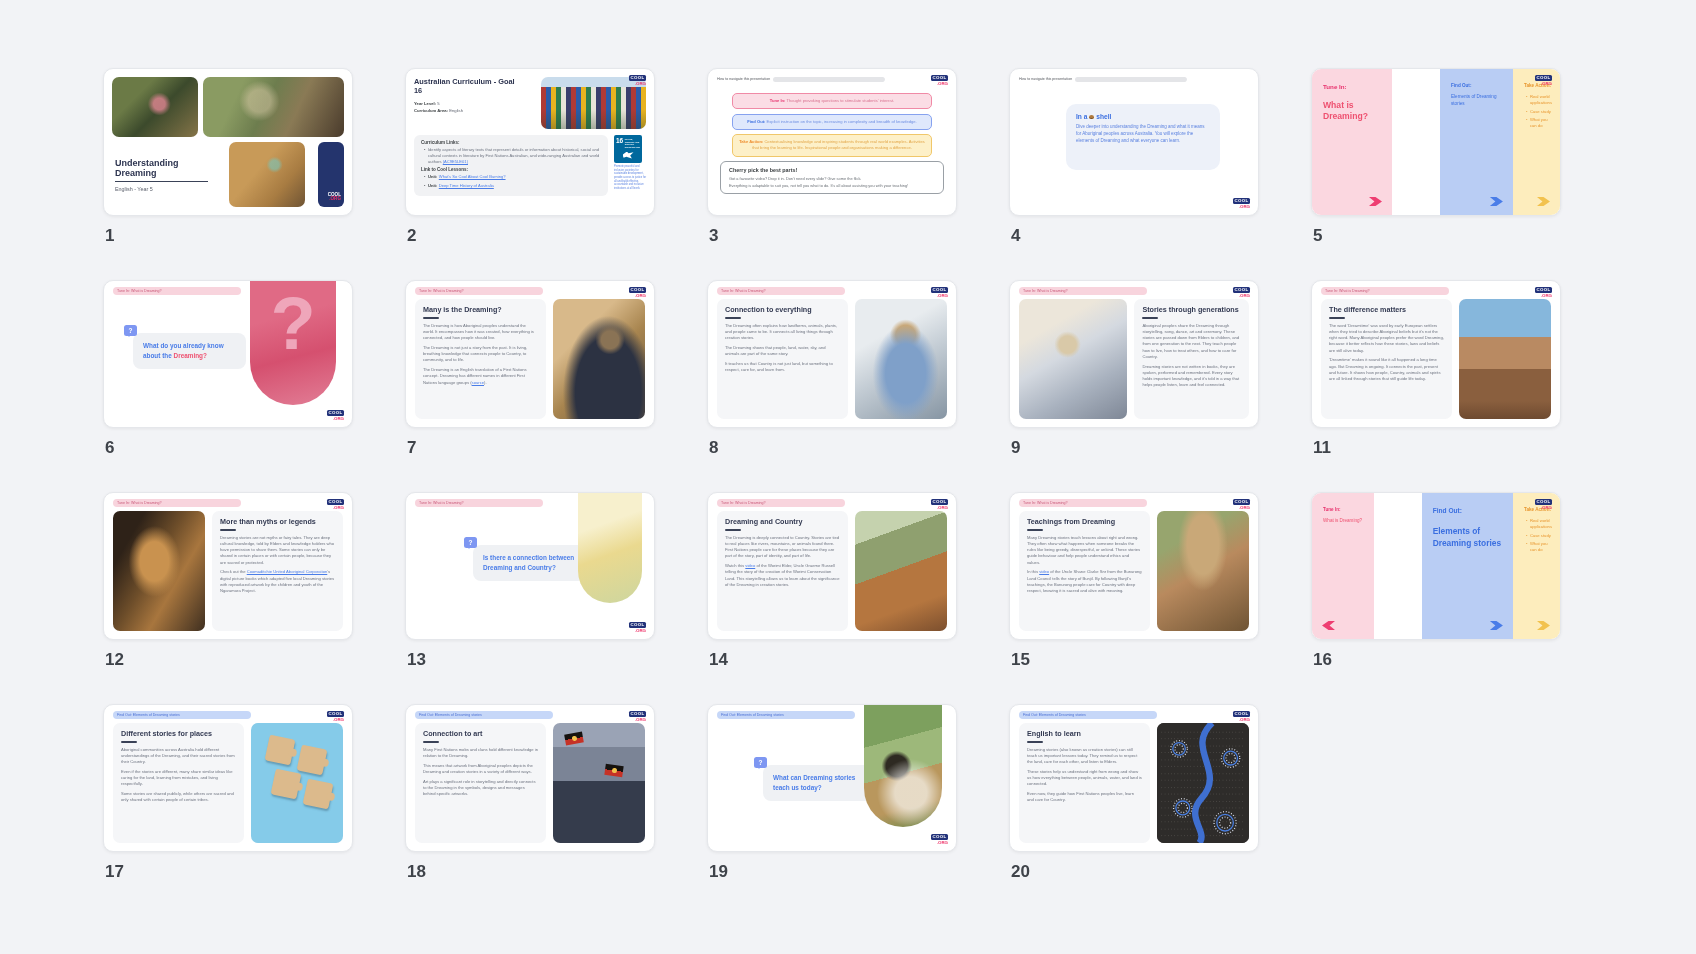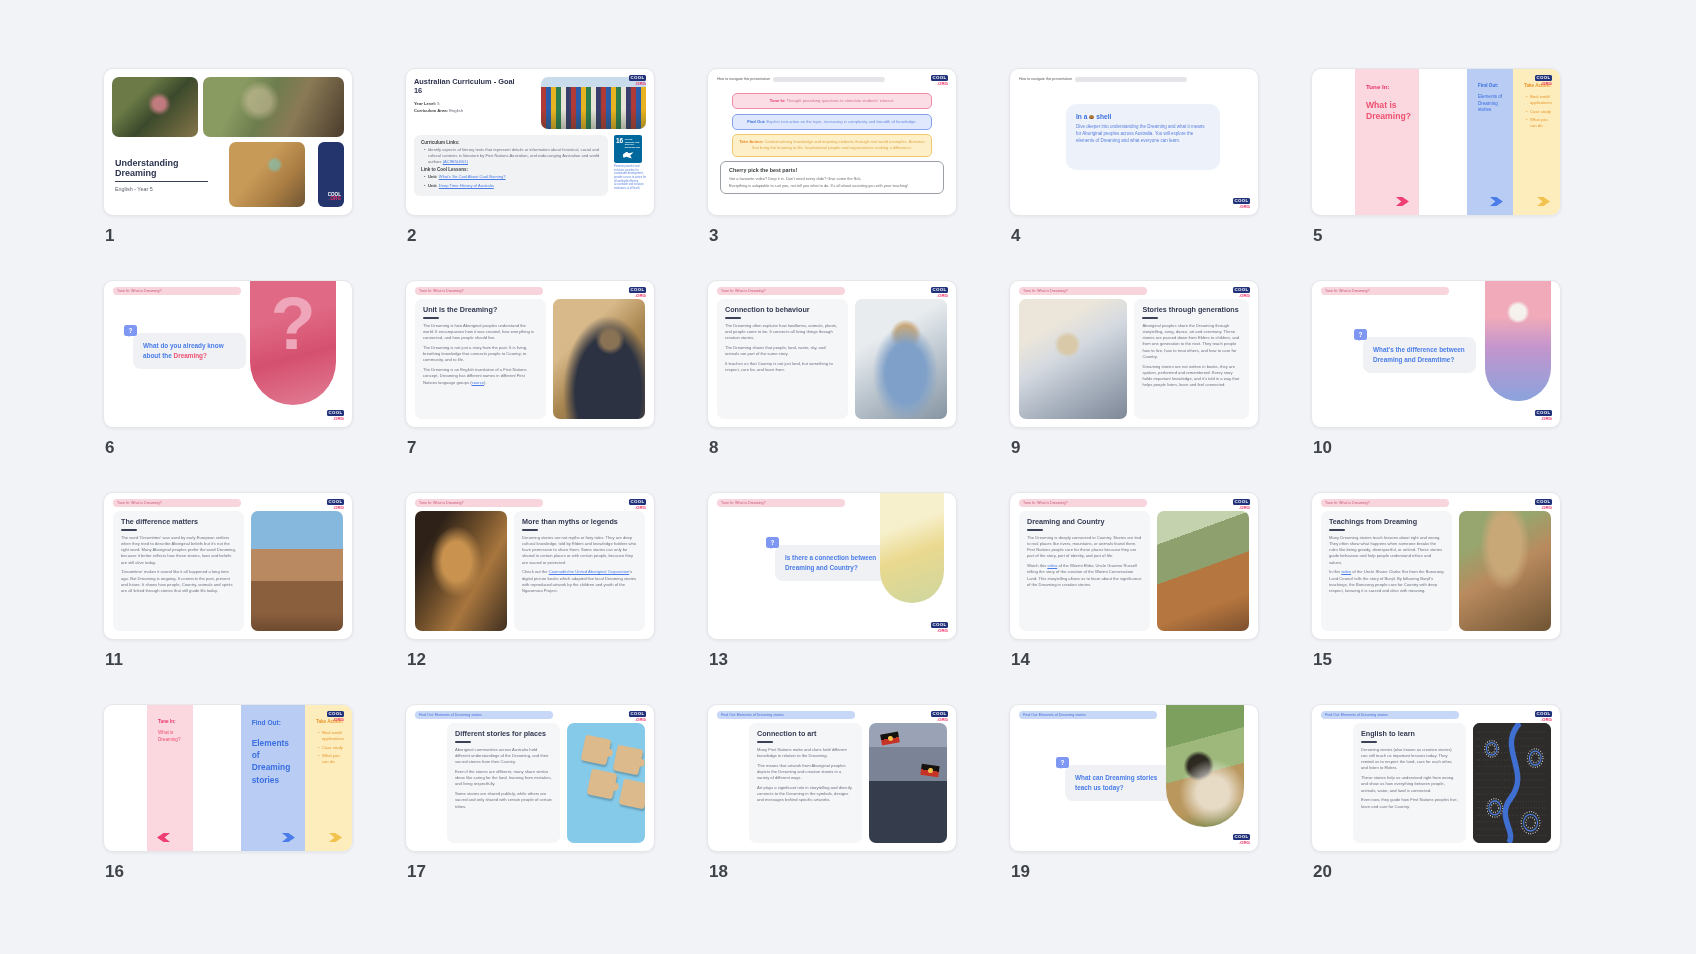--- a/index.html
+++ b/index.html
@@ -108,21 +108,21 @@
 
   .s4-box { position:absolute; left:56px; top:35px; width:154px; height:66px;
             background:#edf1f9; border-radius:10px; padding:9px 10px; }
   .s4-title { font-size:6.6px; font-weight:800; color:#3b6fe0; display:flex; align-items:center; gap:2px; }
   .nut { display:inline-block; width:5px; height:4px; background:#b07a3e; border-radius:50% 50% 45% 45%; border-bottom:1px solid #7a5226; }
   .s4-body { margin-top:4px; font-size:4.5px; color:#5b82e0; line-height:1.55; }
 
   
   .cols { position:absolute; inset:0; display:flex; }
   .col { position:relative; padding:14px 8px 8px 11px; }
-  .col.cpink { background:#fbd7e0;margin-left:43px; }
+  .col.cpink { background:#fbd7e0; }
   .col.cblue { background:#b9cdf4;margin-left:48px; }
   .col.cyellow { background:#fdedbd; flex:1; }
   .lbl-big-pink { font-size:6.2px; font-weight:800; color:#e8336e; margin-bottom:10px; }
   .title-big-pink { font-size:8.6px; font-weight:800; color:#ee5170; line-height:1.3; }
   .lbl-sm-pink { font-size:4.6px; font-weight:800; color:#e8336e; margin-bottom:6px; }
   .txt-sm-pink { font-size:4.6px; color:#ee5170; line-height:1.45; }
   .lbl-big-blue { font-size:6.6px; font-weight:800; color:#3b6fe0; margin-bottom:11px; }
   .title-big-blue { font-size:8.4px; font-weight:800; color:#3b6fe0; line-height:1.45; }
   .lbl-sm-blue { font-size:4.6px; font-weight:800; color:#3b6fe0; margin-bottom:6px; }
   .txt-sm-blue { font-size:4.6px; color:#3b6fe0; line-height:1.45; }
@@ -175,21 +175,21 @@
   .pz1 { left:16px; top:14px; } .pz2 { left:48px; top:24px; } .pz3 { left:22px; top:48px; } .pz4 { left:54px; top:58px; }
   .s18ph { background:linear-gradient(180deg,#9aa3b5 0 20%,#7b8496 20% 48%,#353c4c 48%); }
   .aflag { position:absolute; width:18px; height:11px;
            background:linear-gradient(180deg,#16120f 0 50%,#c63226 50%); }
   .aflag::after { content:""; position:absolute; left:6.5px; top:3px; width:5px; height:5px; border-radius:50%; background:#f2c24e; }
   .af1 { left:12px; top:10px; transform:rotate(-10deg); }
   .af2 { left:52px; top:42px; transform:rotate(8deg); }
   .s20art { background:#2e2c2a; }
   .s20art svg { position:absolute; inset:0; width:100%; height:100%; }
 
-  .s17 .body .card, .s18 .body .card, .s20 .body .card { flex:1.25;margin-left:32px; }
+  .s17 .body .card, .s18 .body .card, .s20 .body .card { flex:1.25; }
   .flex125 { flex:1.25; } .flex1 { flex:1; } .flex11 { flex:1.1; }
 </style>
 </head>
 <body>
 
 <div class="grid">
 
   <div class="cell">
     <div class="slide s1">
       <div class="s1-top">
@@ -350,42 +350,42 @@
         </div>
     </div>
     <div class="num">6</div>
   </div>
 
   <div class="cell">
     <div class="slide">
       <div class="strip pink">Tune In: What is Dreaming?</div>
       <div class="body">
         <div class="card flex125">
-          <div class="ctitle">Unit is the Dreaming?</div>
+          <div class="ctitle">Many is the Dreaming?</div>
           <div class="rule"></div>
           <p class="p">The Dreaming is how Aboriginal peoples understand the world. It encompasses how it was created, how everything is connected, and how people should live.</p>
           <p class="p">The Dreaming is not just a story from the past. It is living, breathing knowledge that connects people to Country, to community, and to life.</p>
           <p class="p"><span>The Dreaming is an English translation of a First Nations concept. Dreaming has different names in different First Nations language groups (</span><span class="link">source</span><span>).</span></p>
         </div>
         <div class="ph s7ph flex1"></div>
       </div>
       <div class="logo tr">
           <span class="lg1">COOL</span>
           <span class="lg2">.ORG</span>
         </div>
     </div>
     <div class="num">7</div>
   </div>
 
   <div class="cell">
     <div class="slide">
       <div class="strip pink">Tune In: What is Dreaming?</div>
       <div class="body">
         <div class="card flex125">
-          <div class="ctitle">Connection to behaviour</div>
+          <div class="ctitle">Connection to everything</div>
           <div class="rule"></div>
           <p class="p">The Dreaming often explains how landforms, animals, plants, and people came to be. It connects all living things through creation stories.</p>
           <p class="p">The Dreaming shows that people, land, water, sky, and animals are part of the same story.</p>
           <p class="p">It teaches us that Country is not just land, but something to respect, care for, and learn from.</p>
         </div>
         <div class="ph s8ph flex1"></div>
       </div>
       <div class="logo tr">
           <span class="lg1">COOL</span>
           <span class="lg2">.ORG</span>
@@ -407,35 +407,20 @@
         </div>
       </div>
       <div class="logo tr">
           <span class="lg1">COOL</span>
           <span class="lg2">.ORG</span>
         </div>
     </div>
     <div class="num">9</div>
   </div>
 
-  <div class="cell">
-    <div class="slide">
-      <div class="strip pink">Tune In: What is Dreaming?</div>
-      <div class="bubgrp s10-grp">
-        <div class="qicon">?</div>
-        <div class="bubble">What's the difference between Dreaming and Dreamtime?</div>
-      </div>
-      <div class="arch s10-arch"></div>
-      <div class="logo br">
-          <span class="lg1">COOL</span>
-          <span class="lg2">.ORG</span>
-        </div>
-    </div>
-    <div class="num">10</div>
-  </div>
 
   <div class="cell">
     <div class="slide">
       <div class="strip pink">Tune In: What is Dreaming?</div>
       <div class="body">
         <div class="card flex125">
           <div class="ctitle">The difference matters</div>
           <div class="rule"></div>
           <p class="p">The word 'Dreamtime' was used by early European settlers when they tried to describe Aboriginal beliefs but it's not the right word. Many Aboriginal peoples prefer the word Dreaming, because it better reflects how these stories, laws and beliefs are still alive today.</p>
           <p class="p">'Dreamtime' makes it sound like it all happened a long time ago. But Dreaming is ongoing. It connects the past, present and future. It shows how people, Country, animals and spirits are all linked through stories that still guide life today.</p>

